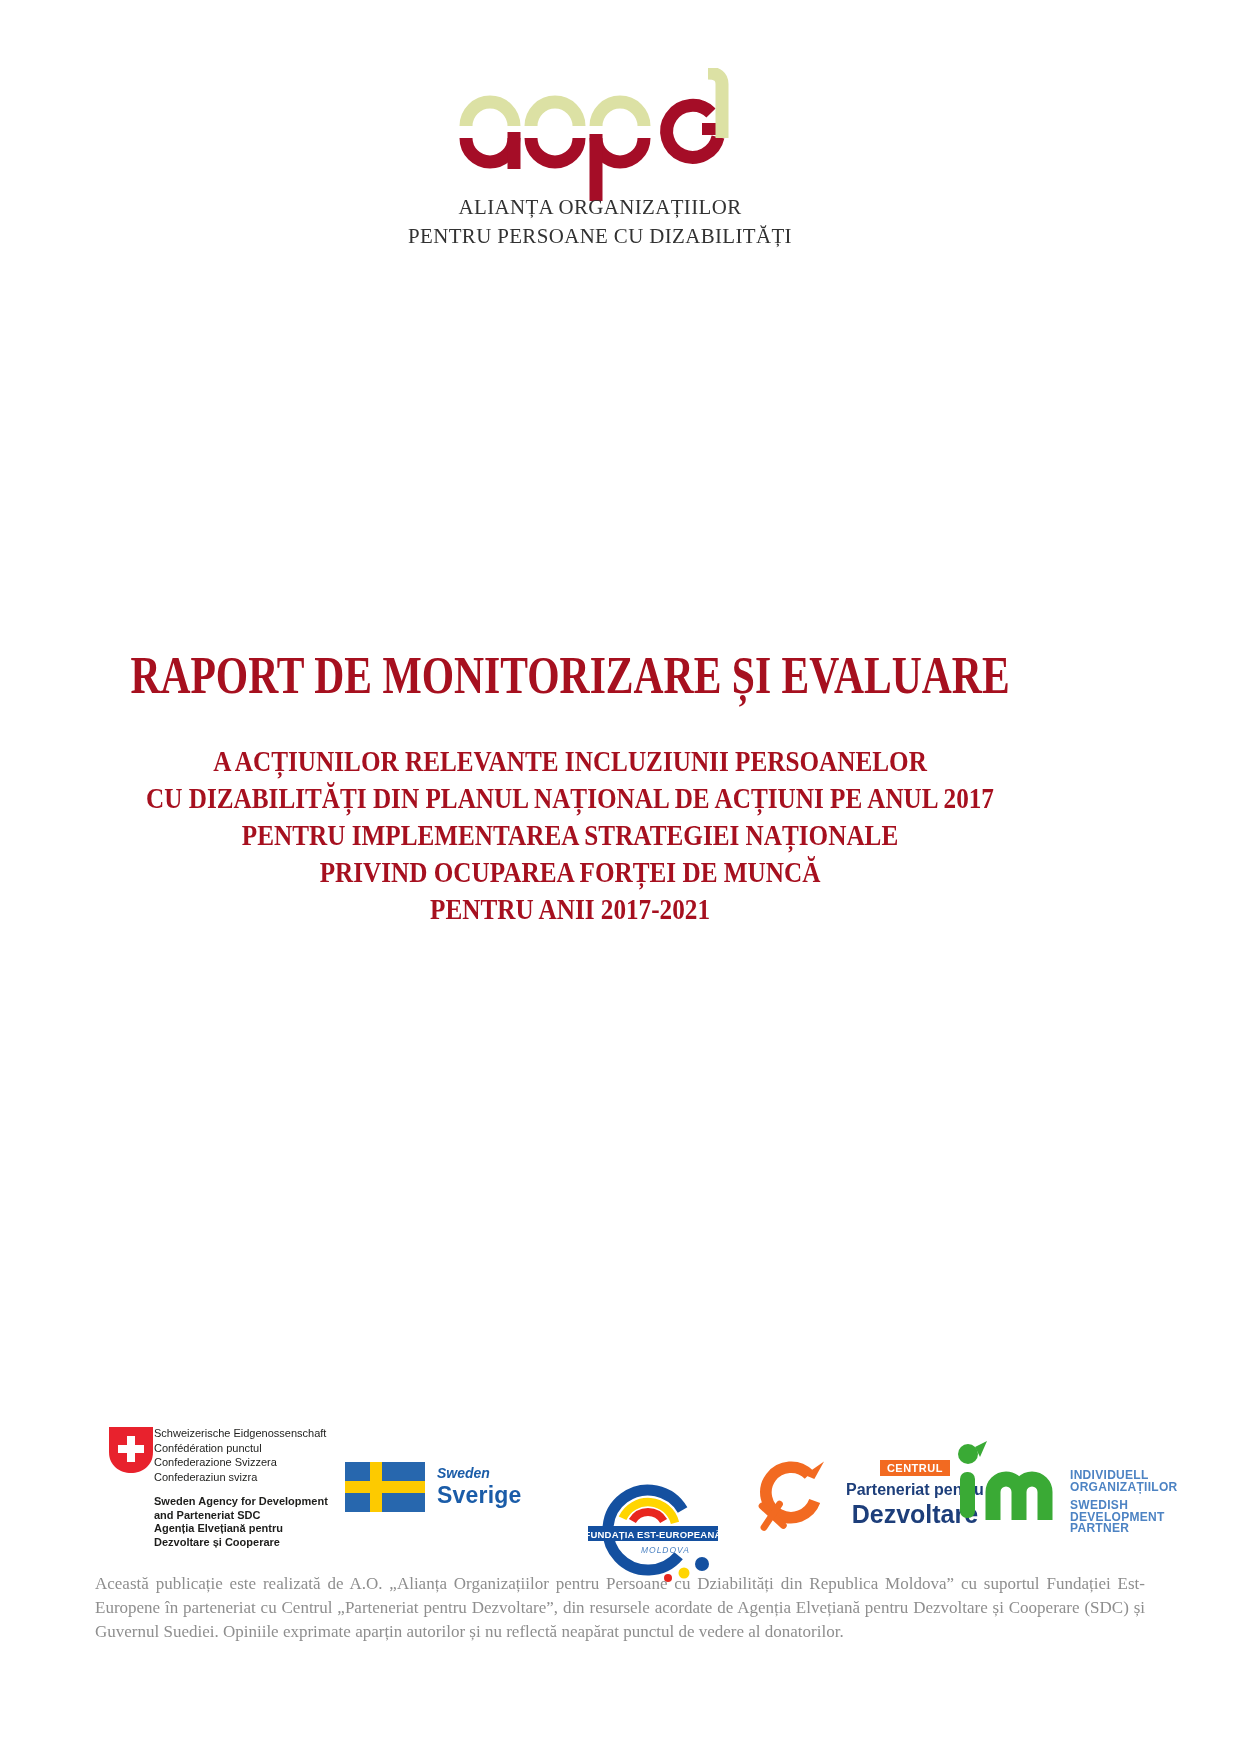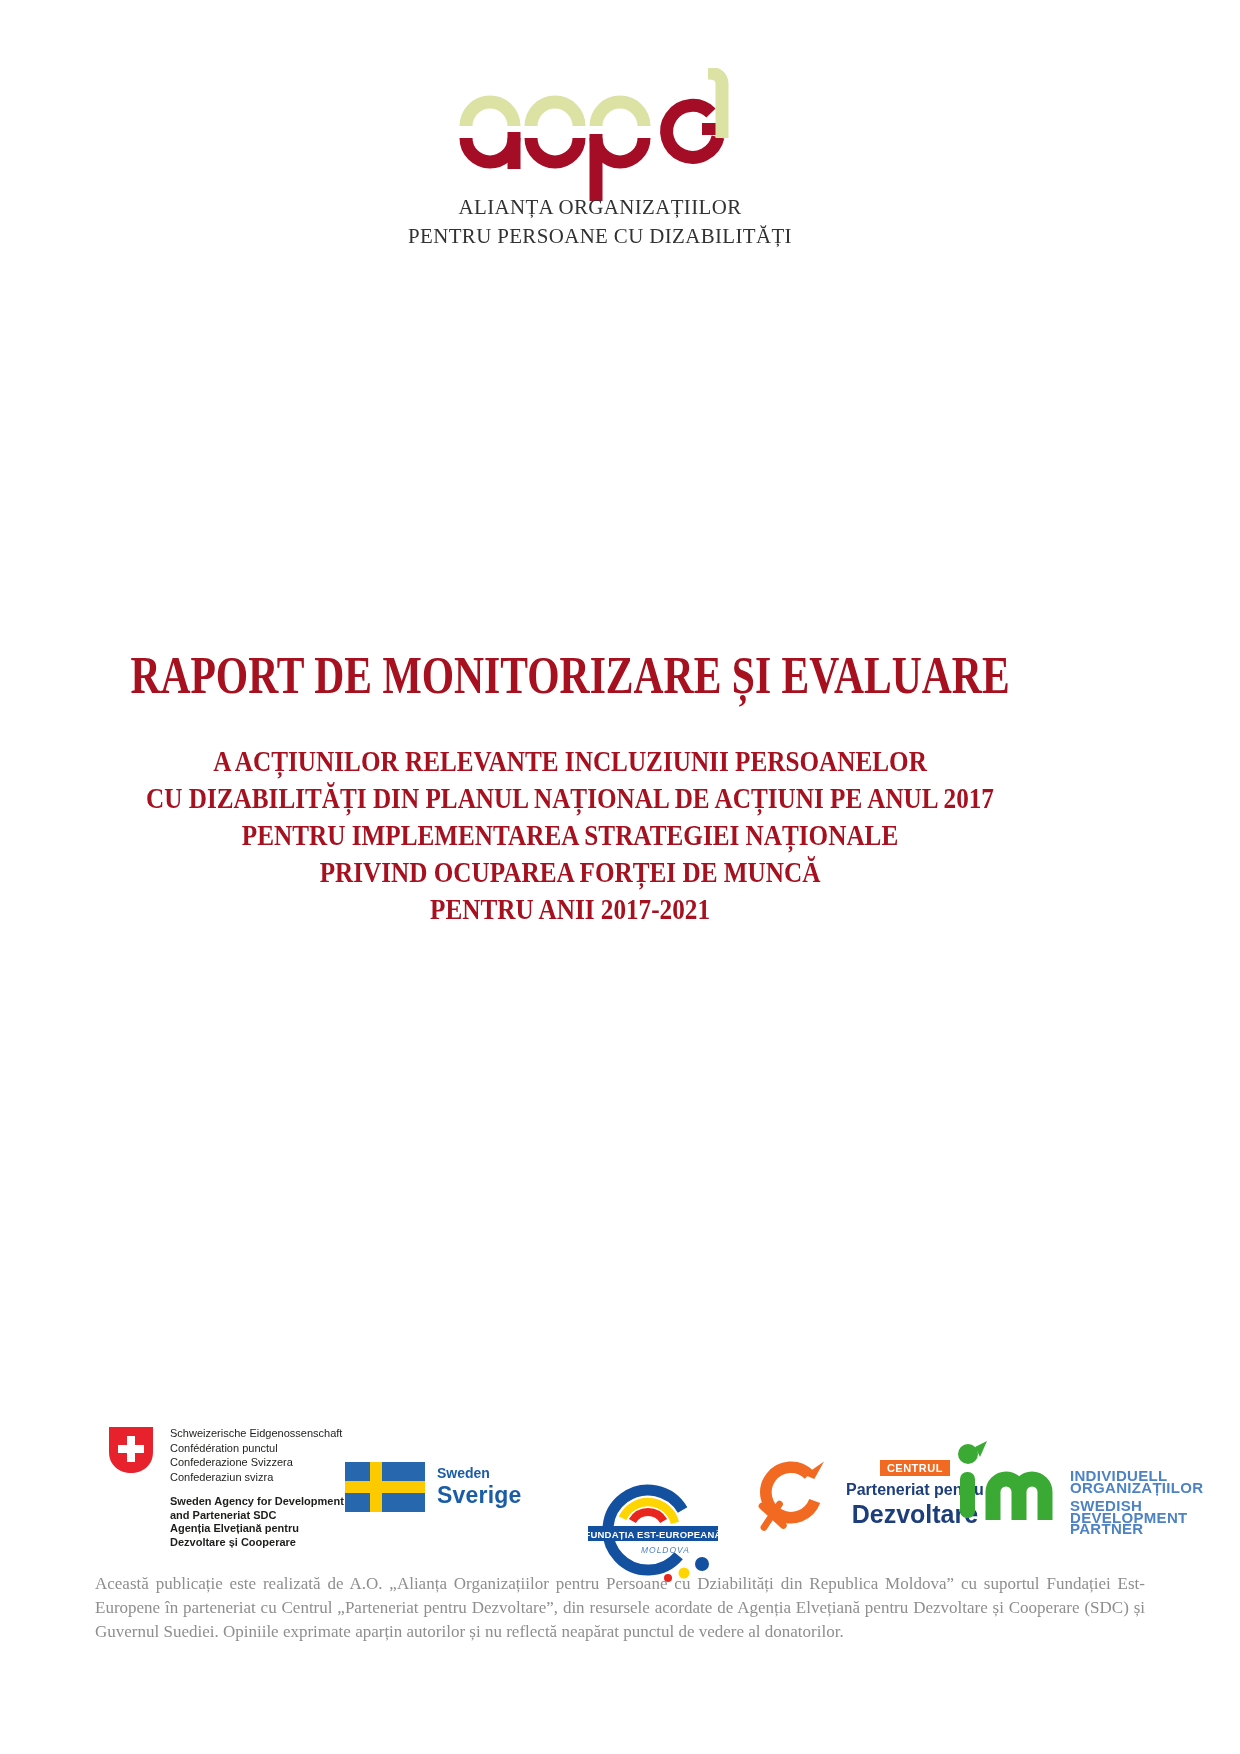--- a/index.html
+++ b/index.html
@@ -41,41 +41,41 @@
   }
   
   .report-subtitle{
     position:absolute;top:742px;left:0;width:1140px;text-align:center;
     font-family:"Liberation Serif",serif;font-weight:bold;font-size:30px;line-height:37px;
     color:var(--title-red);transform:scaleX(.84);transform-origin:50% 0;
   }
   .report-subtitle div{white-space:nowrap;}
   
   .swiss{position:absolute;left:108px;top:1426px;display:flex;}
-  .swiss-text{margin-left:16px;font-size:11px;color:#1d1d1b;}
+  .swiss-text{margin-left:0;font-size:11px;color:#1d1d1b;}
   .swiss-text .reg div{line-height:14.5px;}
   .swiss-text .bld{margin-top:11px;font-weight:bold;}
   .swiss-text .bld div{line-height:13.5px;}
 
   .sweden{position:absolute;left:345px;top:1462px;display:flex;align-items:center;}
   .sweden-text{margin-left:12px;color:var(--sweden-blue);}
-  .sweden-small{font-size:14px;font-weight:bold;}
+  .sweden-small{font-size:14px;font-weight:bold;font-style:italic;}
   .sweden-large{font-size:23px;font-weight:bold;letter-spacing:.2px;margin-top:1px;text-align:center;}
 
   .fee{position:absolute;left:588px;top:1466px;}
 
   .cpd{position:absolute;left:750px;top:1446px;display:flex;}
   .cpd-text{margin-left:8px;padding-top:12px;text-align:center;}
   .cpd-badge{display:inline-block;background:var(--cpd-orange);color:#fff;font-weight:bold;
     font-size:11px;padding:2px 7px;letter-spacing:.5px;}
   .cpd-line1{color:var(--cpd-blue);font-weight:bold;font-size:16px;margin-top:5px;}
   .cpd-line2{color:var(--cpd-blue);font-weight:bold;font-size:25px;margin-top:1px;}
 
   .im{position:absolute;left:952px;top:1440px;display:flex;}
-  .im-text{margin-left:10px;padding-top:30px;color:var(--im-blue);font-weight:bold;font-size:15px;}
+  .im-text{margin-left:10px;padding-top:30px;color:var(--im-blue);font-weight:bold;font-size:12px;}
   .im-text div{line-height:11.5px;letter-spacing:.3px;}
   .im-text .grp2{margin-top:7px;}
 
   
   .footer-note{
     position:absolute;left:95px;top:1572px;width:1050px;
     font-family:"Liberation Serif",serif;font-size:17px;line-height:24px;
     color:var(--footer-gray);text-align:justify;
   }
 </style>

